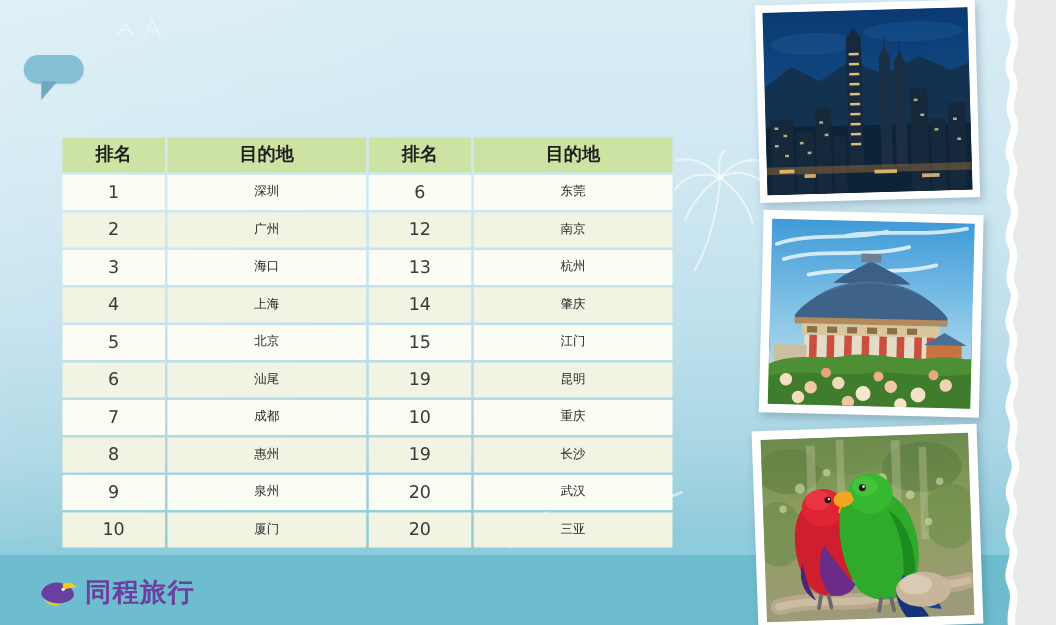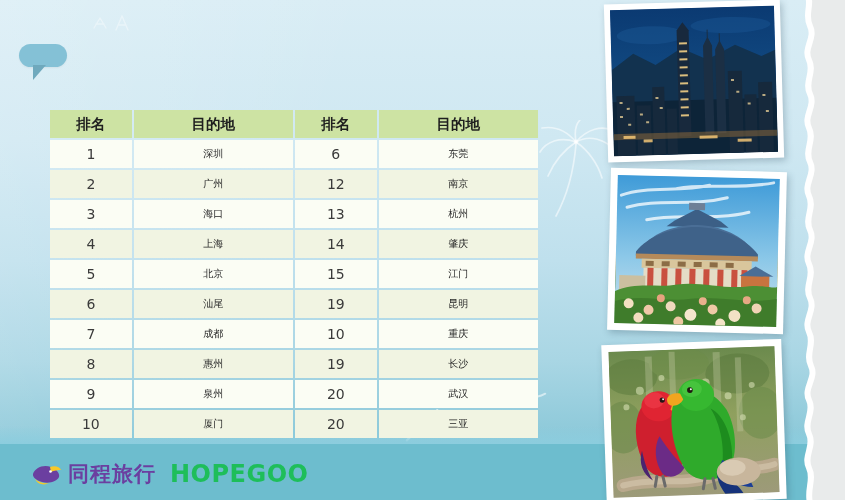--- a/index.html
+++ b/index.html
@@ -185,23 +185,20 @@
 
     <div class="footer-logos">
       <div class="logo-tc">
         <svg width="36" height="26" viewBox="0 0 36 26">
           <path d="M7 13 C9 7, 17 3, 25 6 C31 8, 34 13, 33 16 C31 20, 24 23, 16 21 C10 19.5, 6.5 16, 7 13 Z" fill="#6b3fa0"></path>
           <path d="M24 6 C29 4, 34 6, 35 9 C32 9, 28 9.5, 25 11 Z" fill="#f7c928"></path>
           <path d="M9 18 C12 21, 18 23, 23 22 C19 24.5, 12 24, 9 18 Z" fill="#f7c928"></path>
           <circle cx="24.5" cy="10.5" r="1.3" fill="#ffffff"></circle>
         </svg>
         <span class="logo-tc-text">同程旅行</span>
-      </div>
-      <div class="logo-hopegoo">
-        <span class="logo-hopegoo-text">HOPEGOO</span>
       </div>
     </div>
   </div>
 
   <div class="torn">
     <svg width="60" height="512" viewBox="0 0 60 512" preserveAspectRatio="none">
       <path d="M22,0 L60,0 L60,512 L26,512
                C 20,498 30,486 24,474 C 18,462 30,452 24,440
                C 18,428 30,418 24,406 C 18,394 32,384 26,372
                C 20,360 30,350 24,338 C 18,326 31,316 25,304

